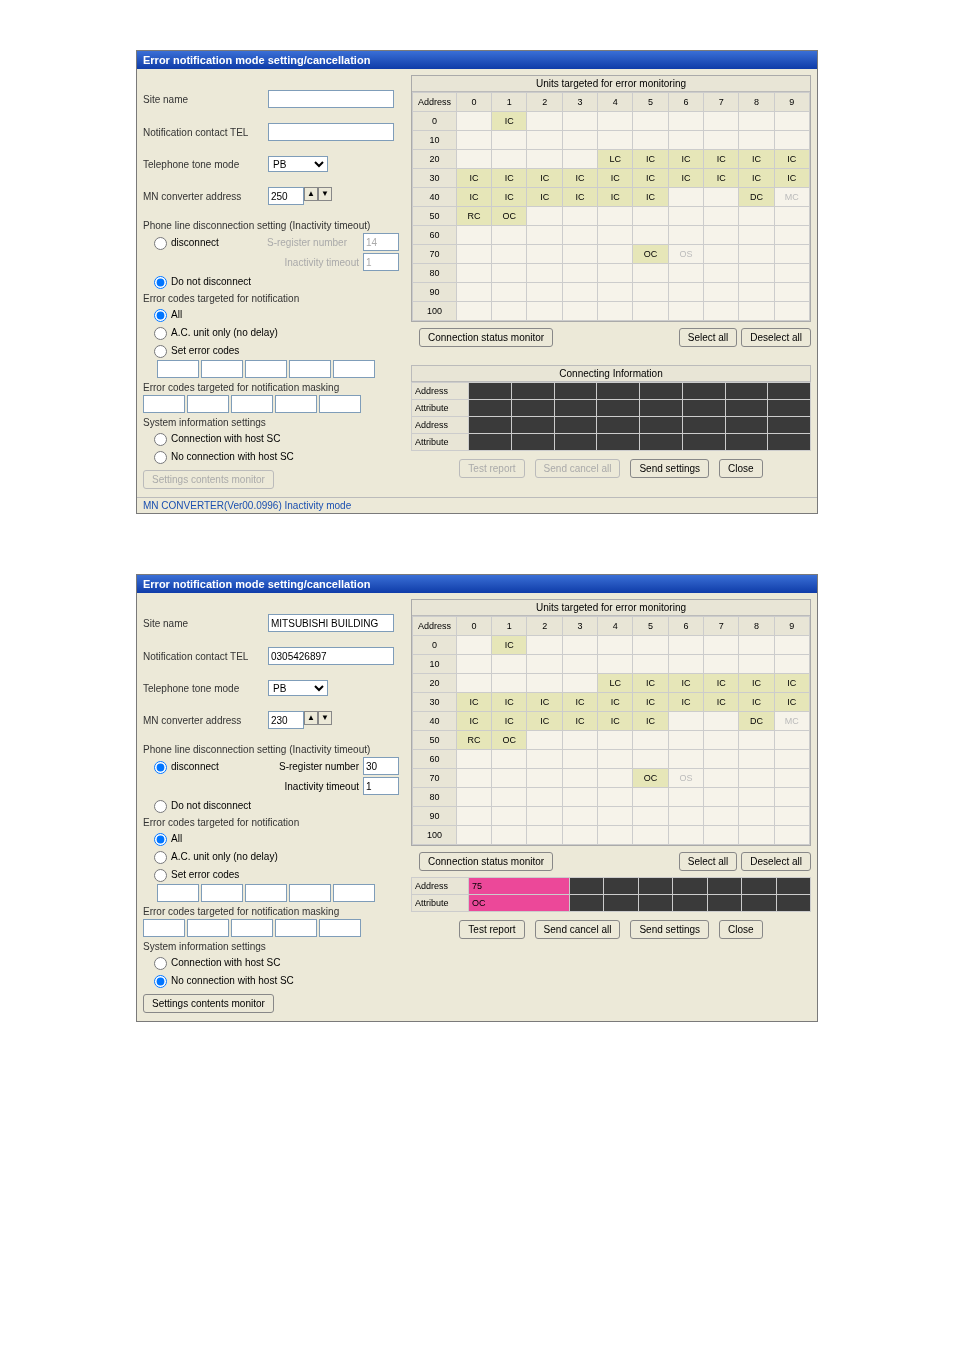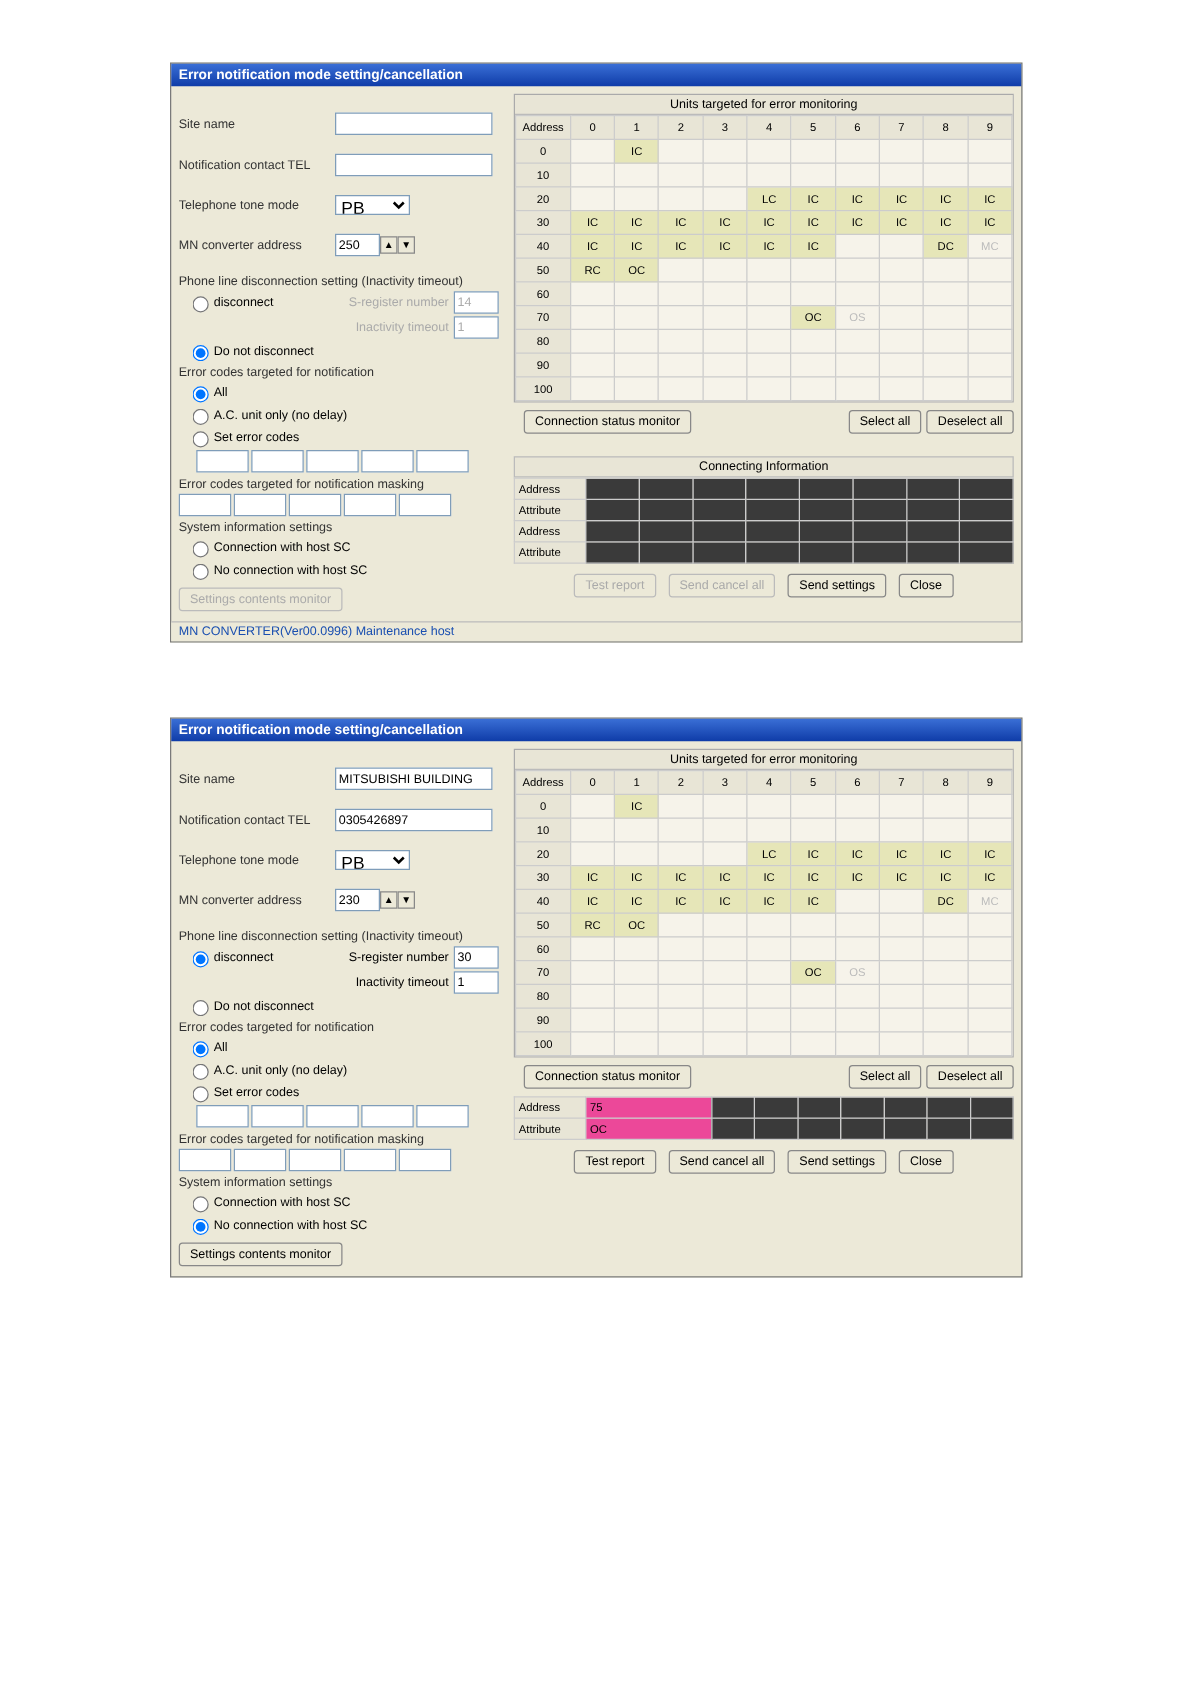--- a/index.html
+++ b/index.html
@@ -6,22 +6,22 @@
 .screenshot{position:relative;margin:50px auto 60px auto;width:680px;border:1px solid #7a7a7a;background:#ece9d8}
 .title-bar{background:linear-gradient(#3a6fd6,#0f3ca8);color:#fff;padding:3px 6px;font-weight:bold;font-size:11px}
 .content{display:flex;padding:6px}
 .left-pane{width:260px;padding-right:8px}
 .right-pane{flex:1}
 .row{display:flex;align-items:center;margin:15px 0}
 .lbl{width:125px;color:#333}
 .txt{border:1px solid #7f9db9;background:#fff;padding:1px 2px;height:14px;font-size:10px}
 .long{width:120px}
 .short{width:30px}
-.sel{border:1px solid #7f9db9;background:#fff;height:16px;font-size:14px}
-.spin{display:inline-flex;align-items:center}
+.sel{border:1px solid #7f9db9;background:#fff;height:16px;font-size:10px}
+.spin{display:inline-flex;}
 .spin .txt{width:30px}
 .spin .btns{display:flex;flex-direction:row}
 .spin .btns button{width:14px;height:14px;font-size:8px;line-height:8px;padding:0;background:#ece9d8;border:1px solid #888}
 .group{border:none;margin:4px 0}
 .group-title{color:#333;margin:2px 0}
 .radio-row{display:flex;align-items:center;margin:2px 0 2px 6px}
 .radio-row input{margin-right:4px}
 .dim{color:#aaa}
 .box-row{display:flex;gap:2px;margin:2px 0}
 .box-row .txt{width:36px}
@@ -79,21 +79,21 @@
         </span>
       </div>
 
       <div class="group">
         <div class="group-title">Phone line disconnection setting (Inactivity timeout)</div>
         <div class="radio-row">
           <input type="radio" style="">
           <span>disconnect</span>
           <span style="flex:1"></span>
           <span class="dim">S-register number</span>
-          <input class="txt short dim" style="margin-left: 4px;" value="14">
+          <input class="txt short dim" style="margin-left: 16px;" value="14">
         </div>
         <div class="radio-row">
           <span style="width:70px"></span>
           <span class="dim" style="flex:1;text-align:right">Inactivity timeout</span>
           <input class="txt short dim" style="margin-left: 4px;" value="1">
         </div>
         <div class="radio-row">
           <input type="radio" checked="" style="">
           <span>Do not disconnect</span>
         </div>
@@ -369,21 +369,21 @@
       </tbody>
         </table>
       <div class="bottom-btns">
         <button class="btn dis">Test report</button>
         <button class="btn dis">Send cancel all</button>
         <button class="btn">Send settings</button>
         <button class="btn">Close</button>
       </div>
     </div>
   </div>
-  <div class="status-bar">MN CONVERTER(Ver00.0996) Maintenance host</div>
+  <div class="status-bar">MN CONVERTER(Ver00.0996) Inactivity mode</div>
 </div>
 
 <div class="screenshot">
   <div class="title-bar">Error notification mode setting/cancellation</div>
   <div class="content">
     <div class="left-pane">
       <div class="row">
         <span class="lbl">Site name</span>
         <input class="txt long" value="MITSUBISHI BUILDING" style="">
       </div>

